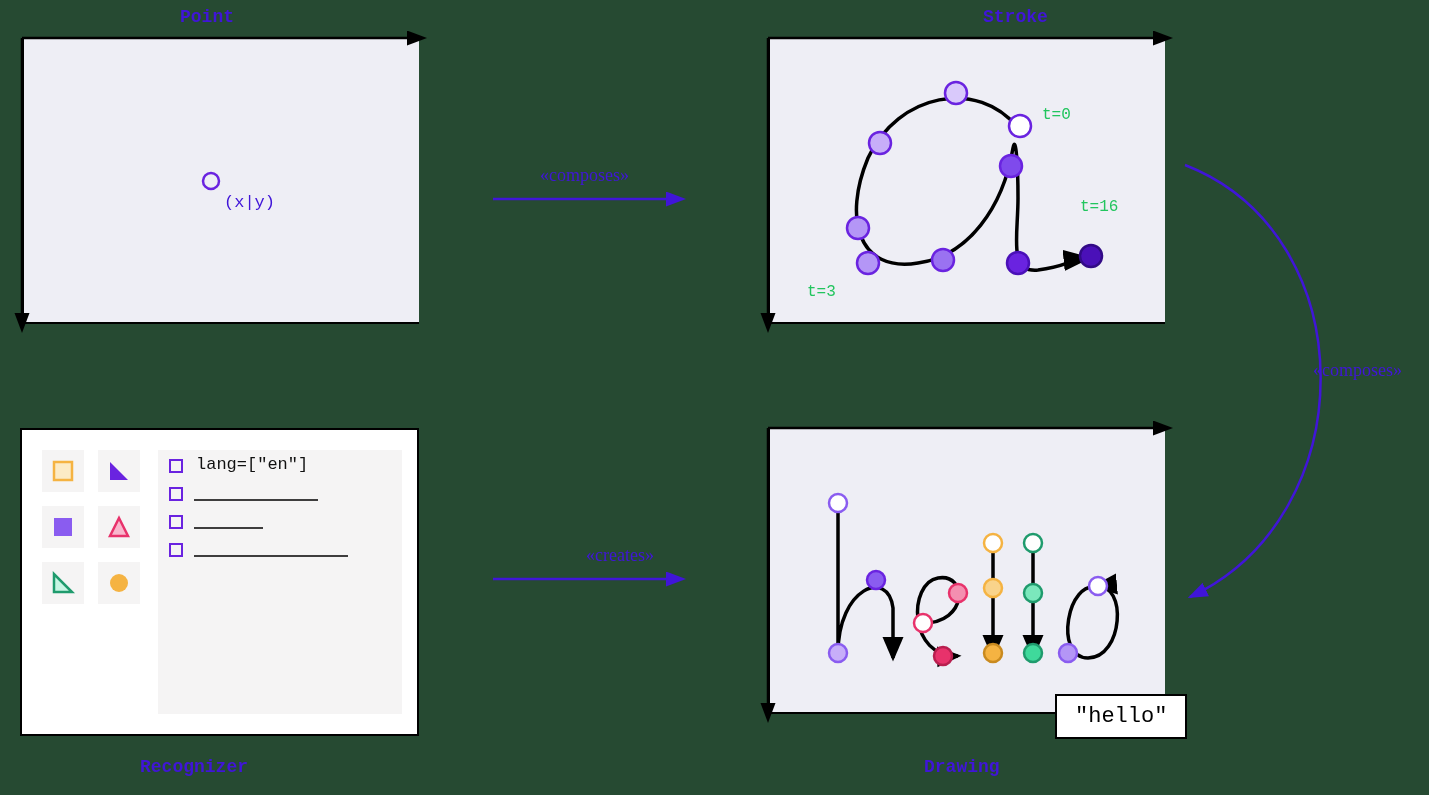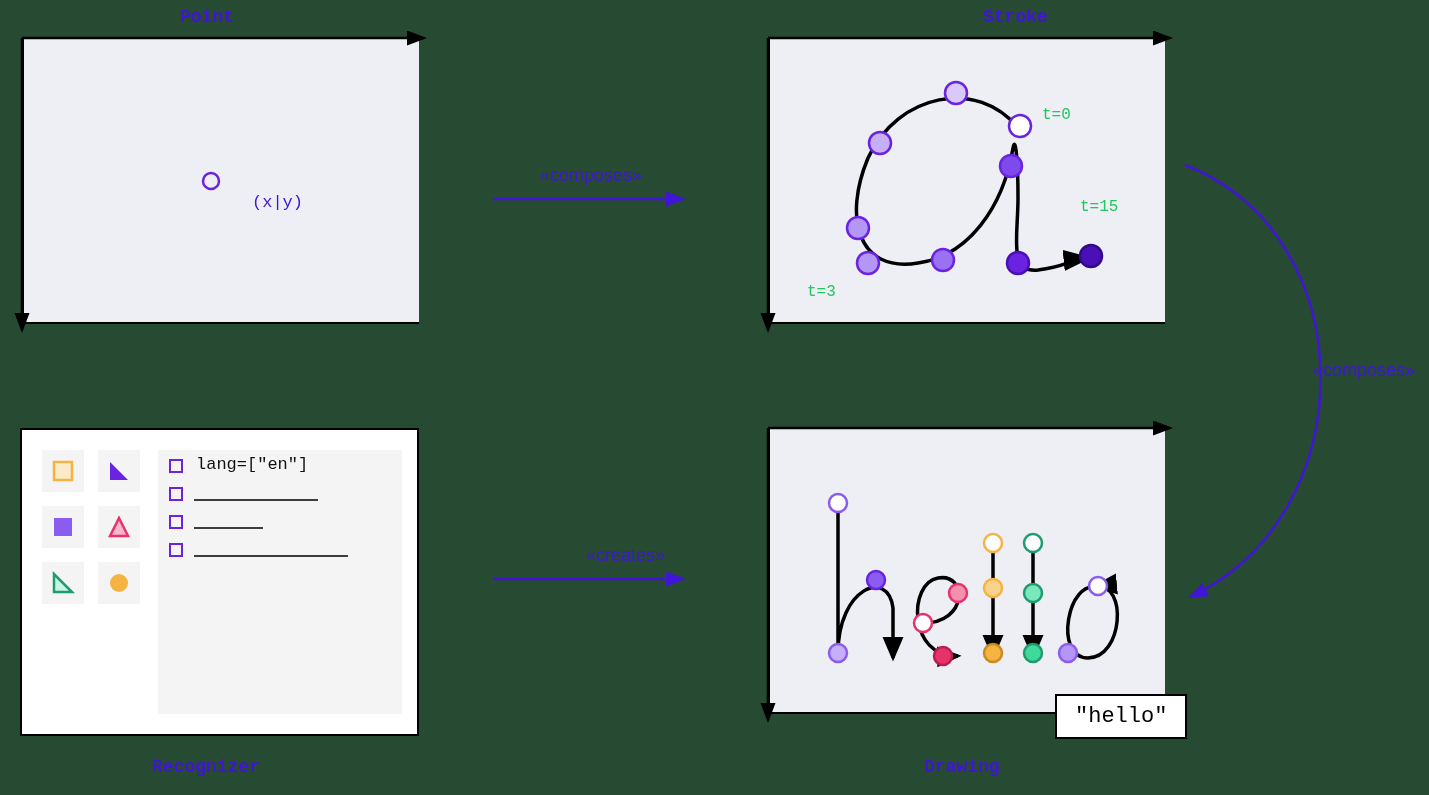--- a/index.html
+++ b/index.html
@@ -1,50 +1,50 @@
 <!DOCTYPE html>
 <html><head>
 <meta charset="utf-8">
 <style>
   html,body{margin:0;padding:0;background:#264a32;font-family:"Courier New",monospace;}
   .canvas{position:relative;width:1196px;height:795px;}
   .title{position:absolute;color:#4015d8;font-weight:bold;font-size:18px;font-family:"Courier New",monospace;}
   .panel{position:absolute;background:#eeeef5;border:2px solid #000;}
   .white-panel{position:absolute;background:#fff;border:2px solid #000;}
-  .arrow-label{position:absolute;color:#4015d8;font-family:Liberation Sans, sans-serif;font-size:18px;}
+  .arrow-label{position:absolute;color:#4015d8;font-family:Liberation Serif, serif;font-size:18px;}
   .coord{position:absolute;color:#4015d8;font-family:"Courier New",monospace;font-size:17px;}
   .tlabel{position:absolute;color:#22c55e;font-family:"Courier New",monospace;font-size:16px;}
   .lang{position:absolute;font-family:"Courier New",monospace;font-size:17px;color:#111;}
   .result-box{position:absolute;background:#fff;border:2px solid #000;padding:8px 18px;font-family:"Courier New",monospace;font-size:22px;}
   .shape-cell{position:absolute;background:#f5f4f4;width:42px;height:42px;display:flex;align-items:center;justify-content:center;}
 </style>
 </head>
 <body>
 
 <div class="canvas">
 
   <div class="title" style="left:180px;top:7px;">Point</div>
   <div class="title" style="left:983px;top:7px;">Stroke</div>
-  <div class="title" style="left:152px;top:757px;">Recognizer</div>
+  <div class="title" style="left:140px;top:757px;">Recognizer</div>
   <div class="title" style="left:924px;top:757px;">Drawing</div>
 
   <div class="panel" style="left:22px;top:38px;width:395px;height:284px;border-top:none;border-right:none;"></div>
   <svg style="position:absolute;left:14px;top:30px;" width="420" height="308">
     <defs>
         <marker id="ahB" markerWidth="10" markerHeight="10" refX="6" refY="3" orient="auto">
           <path d="M0,0 L8,3 L0,6 Z" fill="#000"></path>
         </marker>
       </defs>
     <line x1="8" y1="8" x2="408" y2="8" stroke="#000" stroke-width="2.5" marker-end="url(#ahB)"></line>
     <line x1="8" y1="8" x2="8" y2="298" stroke="#000" stroke-width="2.5" marker-end="url(#ahB)"></line>
   </svg>
   <svg style="position:absolute;left:200px;top:170px;" width="22" height="22">
     <circle cx="11" cy="11" r="8" fill="none" stroke="#6a23e0" stroke-width="2.5"></circle>
   </svg>
-  <div class="coord" style="left:224px;top:193px;margin-left:28px;">(x|y)</div>
+  <div class="coord" style="left:224px;top:193px;">(x|y)</div>
 
   <svg style="position:absolute;left:493px;top:189px;" width="200" height="20">
     <defs>
         <marker id="ahP1" markerWidth="10" markerHeight="10" refX="6" refY="3" orient="auto">
           <path d="M0,0 L8,3 L0,6 Z" fill="#4015d8"></path>
         </marker>
       </defs>
     <line x1="0" y1="10" x2="188" y2="10" stroke="#4015d8" stroke-width="2.5" marker-end="url(#ahP1)"></line>
   </svg>
   <div class="arrow-label" style="left:540px;top:165px;">«composes»</div>
@@ -72,21 +72,21 @@
     <circle cx="112" cy="105" r="11" fill="#c7aef9" stroke="#6a23e0" stroke-width="2.5"></circle>
     <circle cx="90" cy="190" r="11" fill="#b496f6" stroke="#6a23e0" stroke-width="2.5"></circle>
     <circle cx="100" cy="225" r="11" fill="#b496f6" stroke="#6a23e0" stroke-width="2.5"></circle>
     <circle cx="175" cy="222" r="11" fill="#9a72f1" stroke="#6a23e0" stroke-width="2.5"></circle>
     <circle cx="243" cy="128" r="11" fill="#7f4aec" stroke="#6a23e0" stroke-width="2.5"></circle>
     <circle cx="250" cy="225" r="11" fill="#6a23e0" stroke="#4a10b8" stroke-width="2.5"></circle>
     <circle cx="323" cy="218" r="11" fill="#4a10b8" stroke="#320a86" stroke-width="2.5"></circle>
   </svg>
   <div class="tlabel" style="left:1042px;top:106px;">t=0</div>
   <div class="tlabel" style="left:807px;top:283px;">t=3</div>
-  <div class="tlabel" style="left:1080px;top:198px;">t=15</div>
+  <div class="tlabel" style="left:1080px;top:198px;">t=16</div>
 
   <svg style="position:absolute;left:1140px;top:145px;" width="290" height="480">
     <defs>
         <marker id="ahP2" markerWidth="10" markerHeight="10" refX="7" refY="3" orient="auto">
           <path d="M0,0 L8,3 L0,6 Z" fill="#4015d8"></path>
         </marker>
       </defs>
     <path d="M 45 20 C 225 90, 225 370, 50 452" fill="none" stroke="#4015d8" stroke-width="2.5" marker-end="url(#ahP2)"></path>
   </svg>
   <div class="arrow-label" style="left:1313px;top:360px;">«composes»</div>

